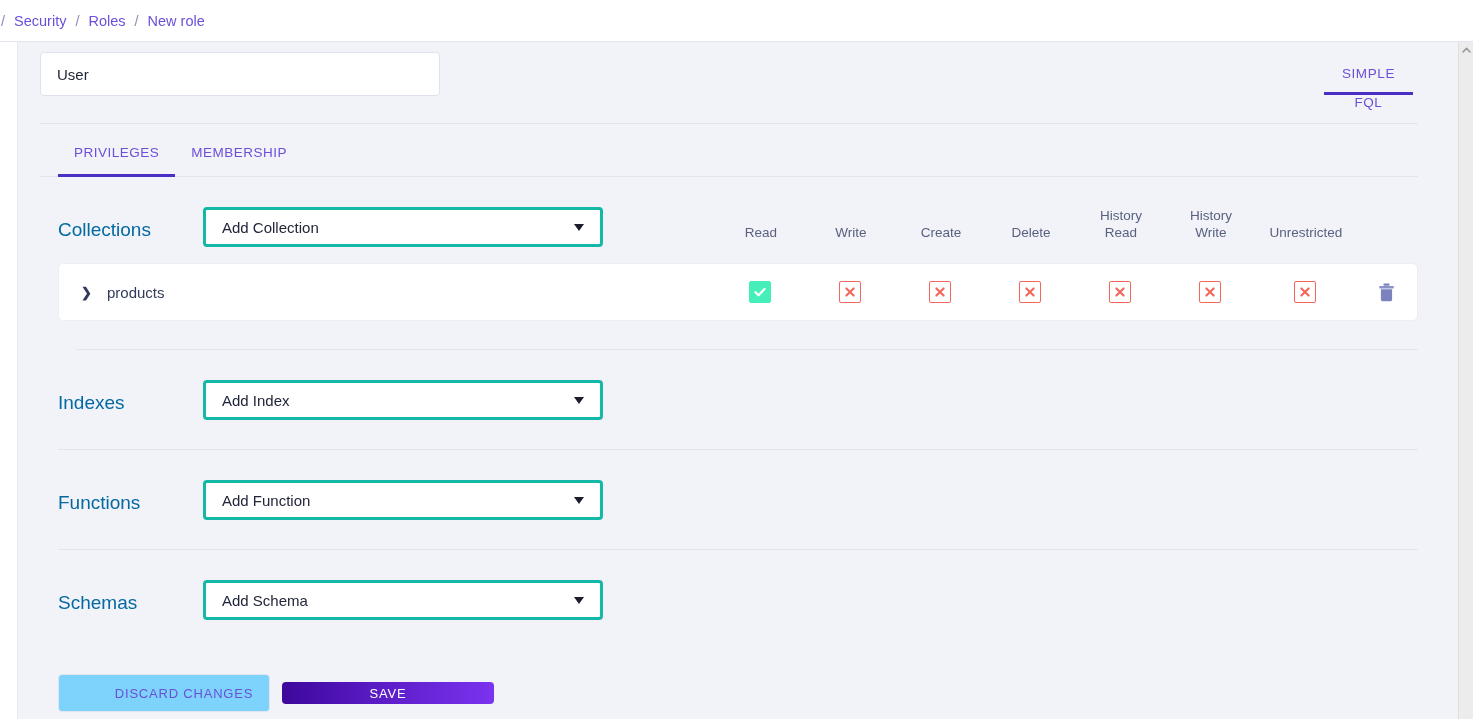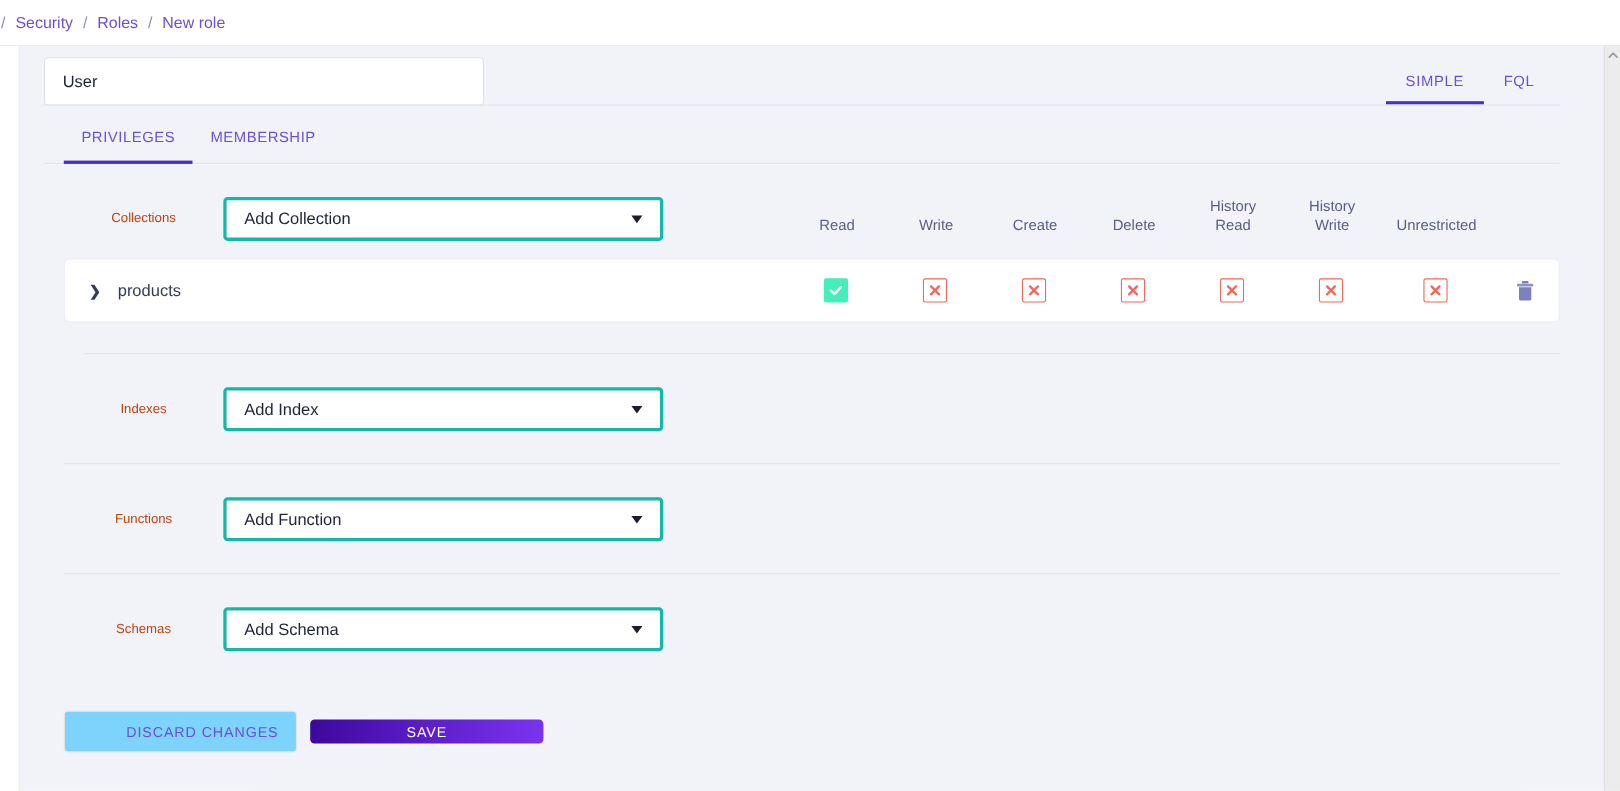--- a/index.html
+++ b/index.html
@@ -90,20 +90,21 @@
     color: #222639;
     padding: 0 16px;
     outline: none;
   }
 
   .mode-tabs {
     display: flex;
     align-items: center;
     margin-top: 14px;
     margin-right: 5px;
+    flex-direction: column;
   }
   .mode-tab {
     font-size: 13.5px;
     letter-spacing: 0.6px;
     color: #6b4fd8;
     padding: 0 18px 14px 18px;
     cursor: pointer;
     position: relative;
     background: none;
     border: none;
@@ -162,24 +163,23 @@
   .section-divider {
     height: 1px;
     background: #e2e4ee;
     margin-left: 18px;
     margin-right: 0px;
   }
 
   .section-label {
     width: 145px;
     flex: 0 0 145px;
-    font-size: 12px;
-    color: #c2410c;
+    font-size: 19px;
+    color: #0369a1;
     padding-top: 12px;
-    text-align: center;
   }
 
   .select-box {
     width: 400px;
     height: 40px;
     background: #ffffff;
     border: 3px solid #14b8a6;
     border-radius: 4px;
     display: flex;
     align-items: center;

